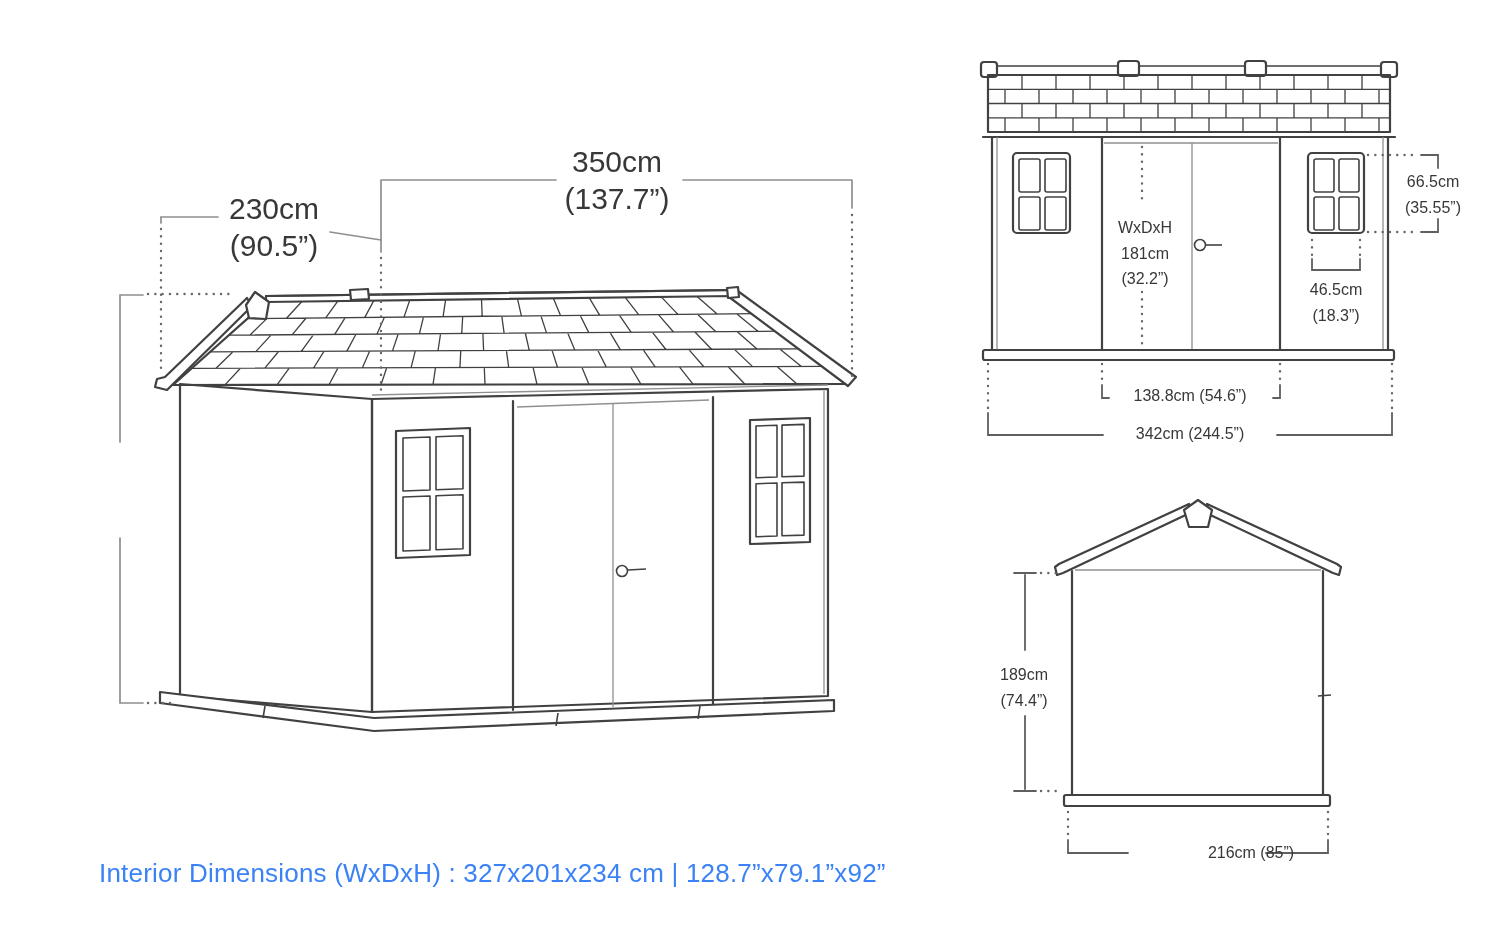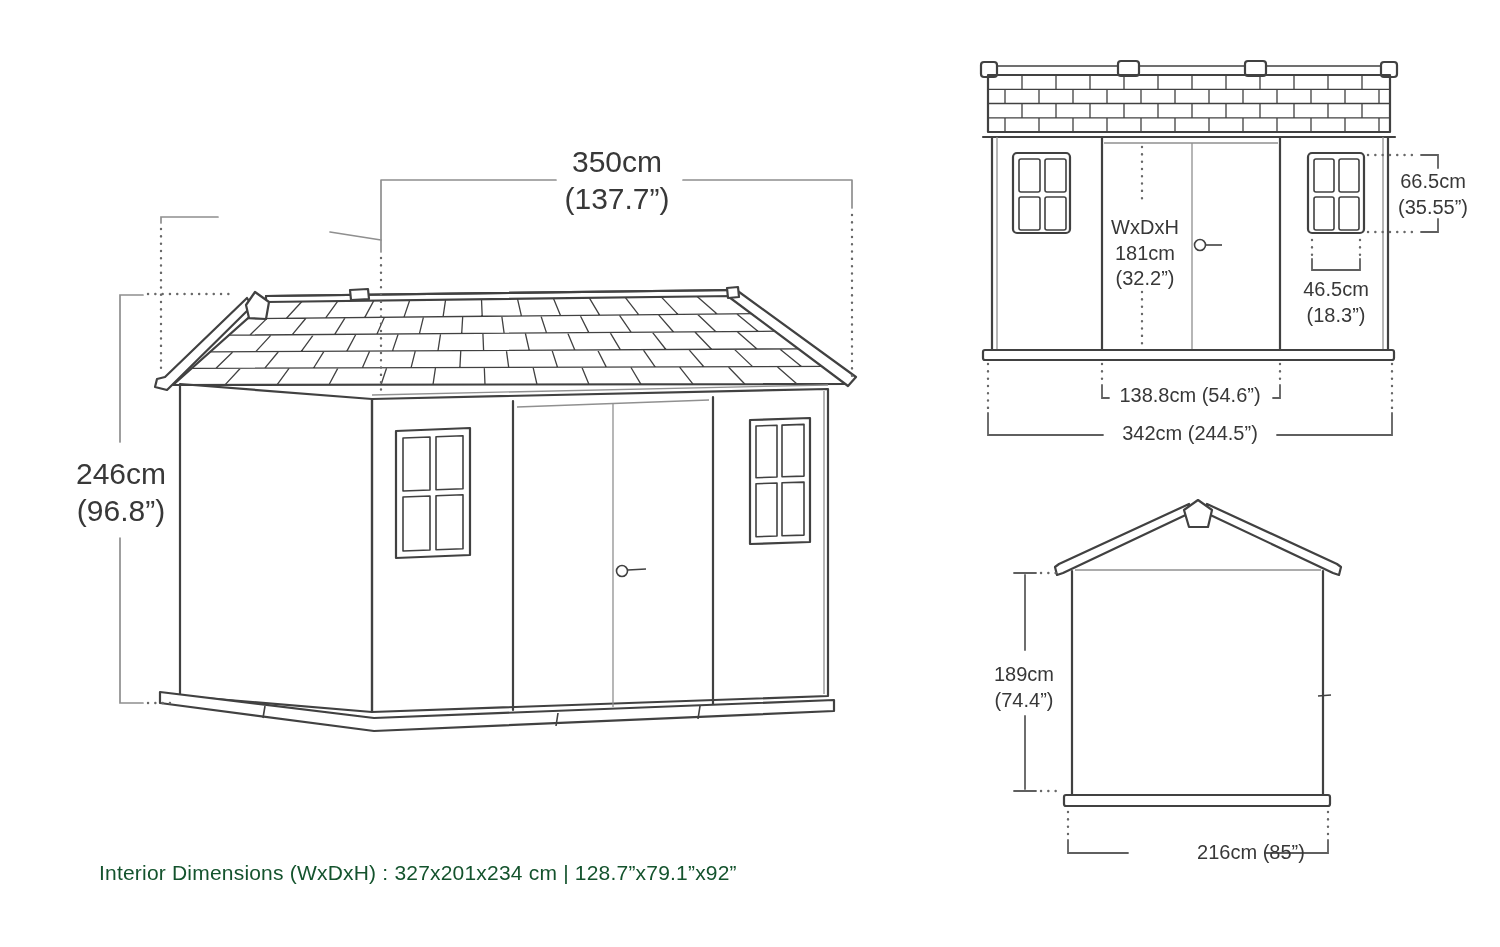--- a/index.html
+++ b/index.html
@@ -21,24 +21,24 @@
   .s-grid{stroke:var(--line);fill:none;stroke-width:1.3;}
   .s-light{stroke:#909090;fill:none;stroke-width:1.3;}
   .s-dimL{stroke:var(--dim_line);fill:none;stroke-width:1.7;stroke-linecap:round;}
   .s-dimD{stroke:var(--dim_dark);fill:none;stroke-width:1.8;stroke-linecap:round;}
   .s-dot{stroke:#686868;fill:none;stroke-width:2.4;stroke-dasharray:0.1 7.2;stroke-linecap:round;}
   .lbl{
     position:absolute;transform:translate(-50%,-50%);
     text-align:center;color:var(--text);white-space:nowrap;
   }
   .lbl.main{font-size:30px;line-height:37px;}
-  .lbl.elev{font-size:20px;line-height:25.5px;}
+  .lbl.elev{font-size:16px;line-height:25.5px;}
   .caption{
     position:absolute;left:99px;top:873px;transform:translateY(-50%);
-    font-size:21px;color:#14532d;white-space:nowrap;letter-spacing:0.2px;
+    font-size:26px;color:#3b82f6;white-space:nowrap;letter-spacing:0.2px;
   }
 </style>
 </head>
 <body>
 
 <div class="stage">
 
 <svg width="1500" height="947" viewBox="0 0 1500 947">
 
   <g>
@@ -192,30 +192,30 @@
       <path class="s-dot" d="M1041,573 L1058,573 M1041,791 L1058,791"></path>
     </g>
 
     <g>
       <path class="s-dot" d="M1068,812 L1068,838 M1328,812 L1328,838"></path>
       <path class="s-dimD" d="M1068,840 L1068,853 L1128,853 M1266,853 L1328,853 L1328,840"></path>
     </g>
   </g>
 </svg>
 
+<div class="lbl main" style="left:274px;top:227px">
+  <div>230cm</div>
+  <div>(90.5”)</div>
+</div>
 
 <div class="lbl main" style="left:617px;top:180px">
   <div>350cm</div>
   <div>(137.7”)</div>
 </div>
 
-<div class="lbl main" style="left:121px;top:492px">
-  <div>246cm</div>
-  <div>(96.8”)</div>
-</div>
 
 <div class="lbl elev" style="left:1145px;top:253px">
   <div>WxDxH</div>
   <div>181cm</div>
   <div>(32.2”)</div>
 </div>
 
 <div class="lbl elev" style="left:1433px;top:194px">
   <div>66.5cm</div>
   <div>(35.55”)</div>

